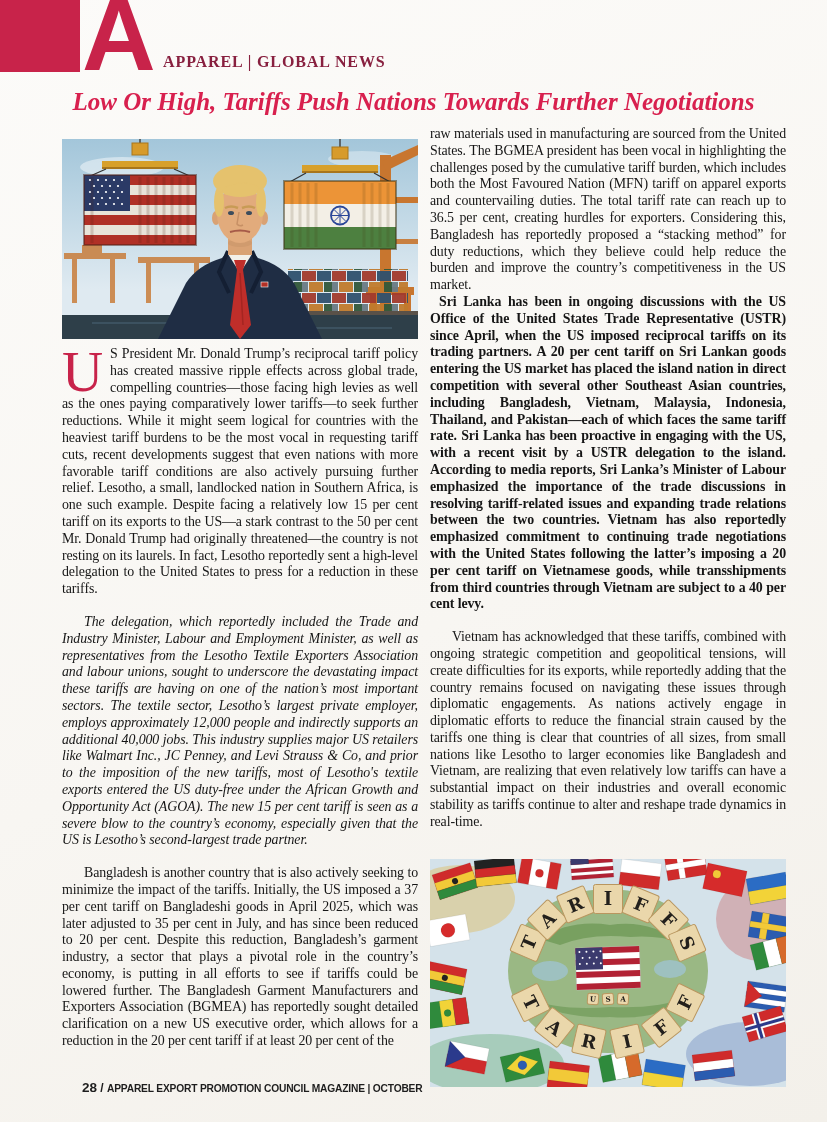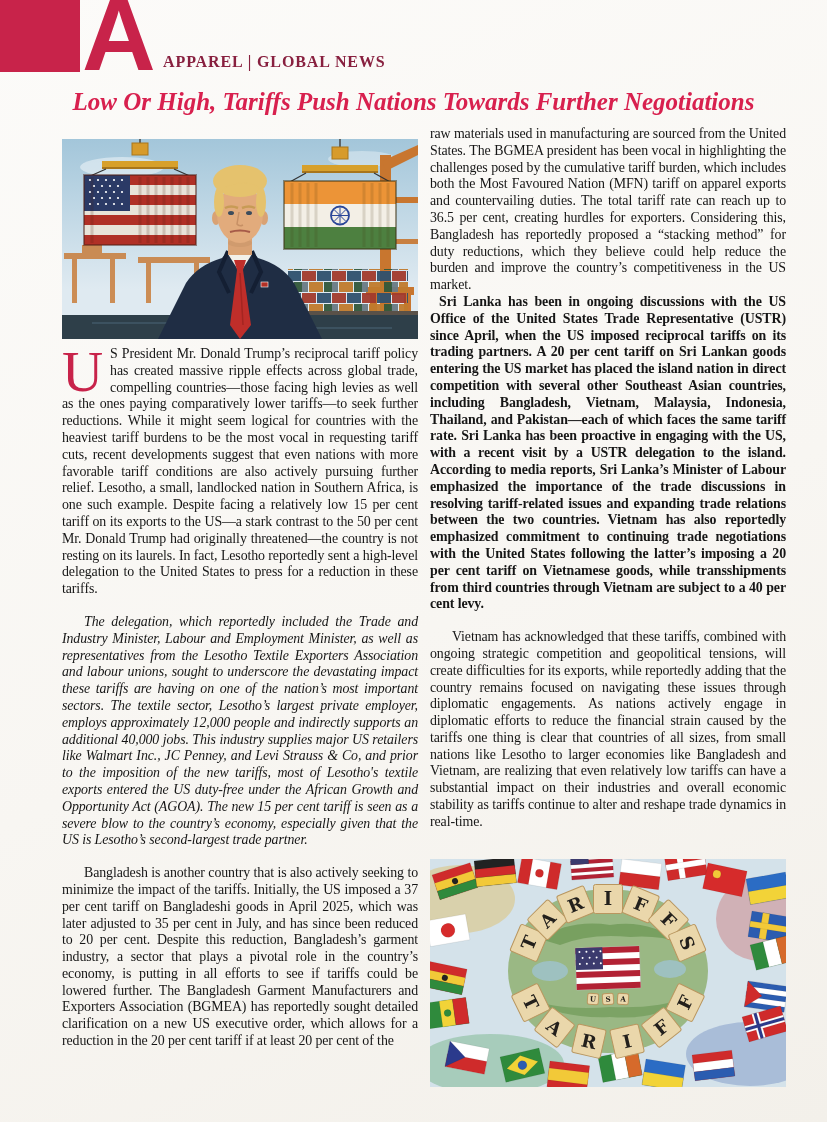--- a/index.html
+++ b/index.html
@@ -416,14 +416,17 @@
             </g>
             <g transform="translate(193 140) rotate(4)">
               <rect x="-5.5" y="-5.5" width="11" height="11" rx="2" fill="#ead7ab" stroke="#b9965f" stroke-width="1"></rect>
               <text y="2.52" text-anchor="middle" font-family="&quot;DejaVu Serif&quot;,serif" font-size="7" font-weight="700" fill="#23201c">A</text>
             </g>
           </g>
       </svg>
     </figure>
   </div>
 
+  <div class="footer">
+    <span class="pg">28</span><span class="sep"> / </span><span class="mag">APPAREL EXPORT PROMOTION COUNCIL MAGAZINE | OCTOBER</span>
+  </div>
 
 </div>
 
 </body></html>

